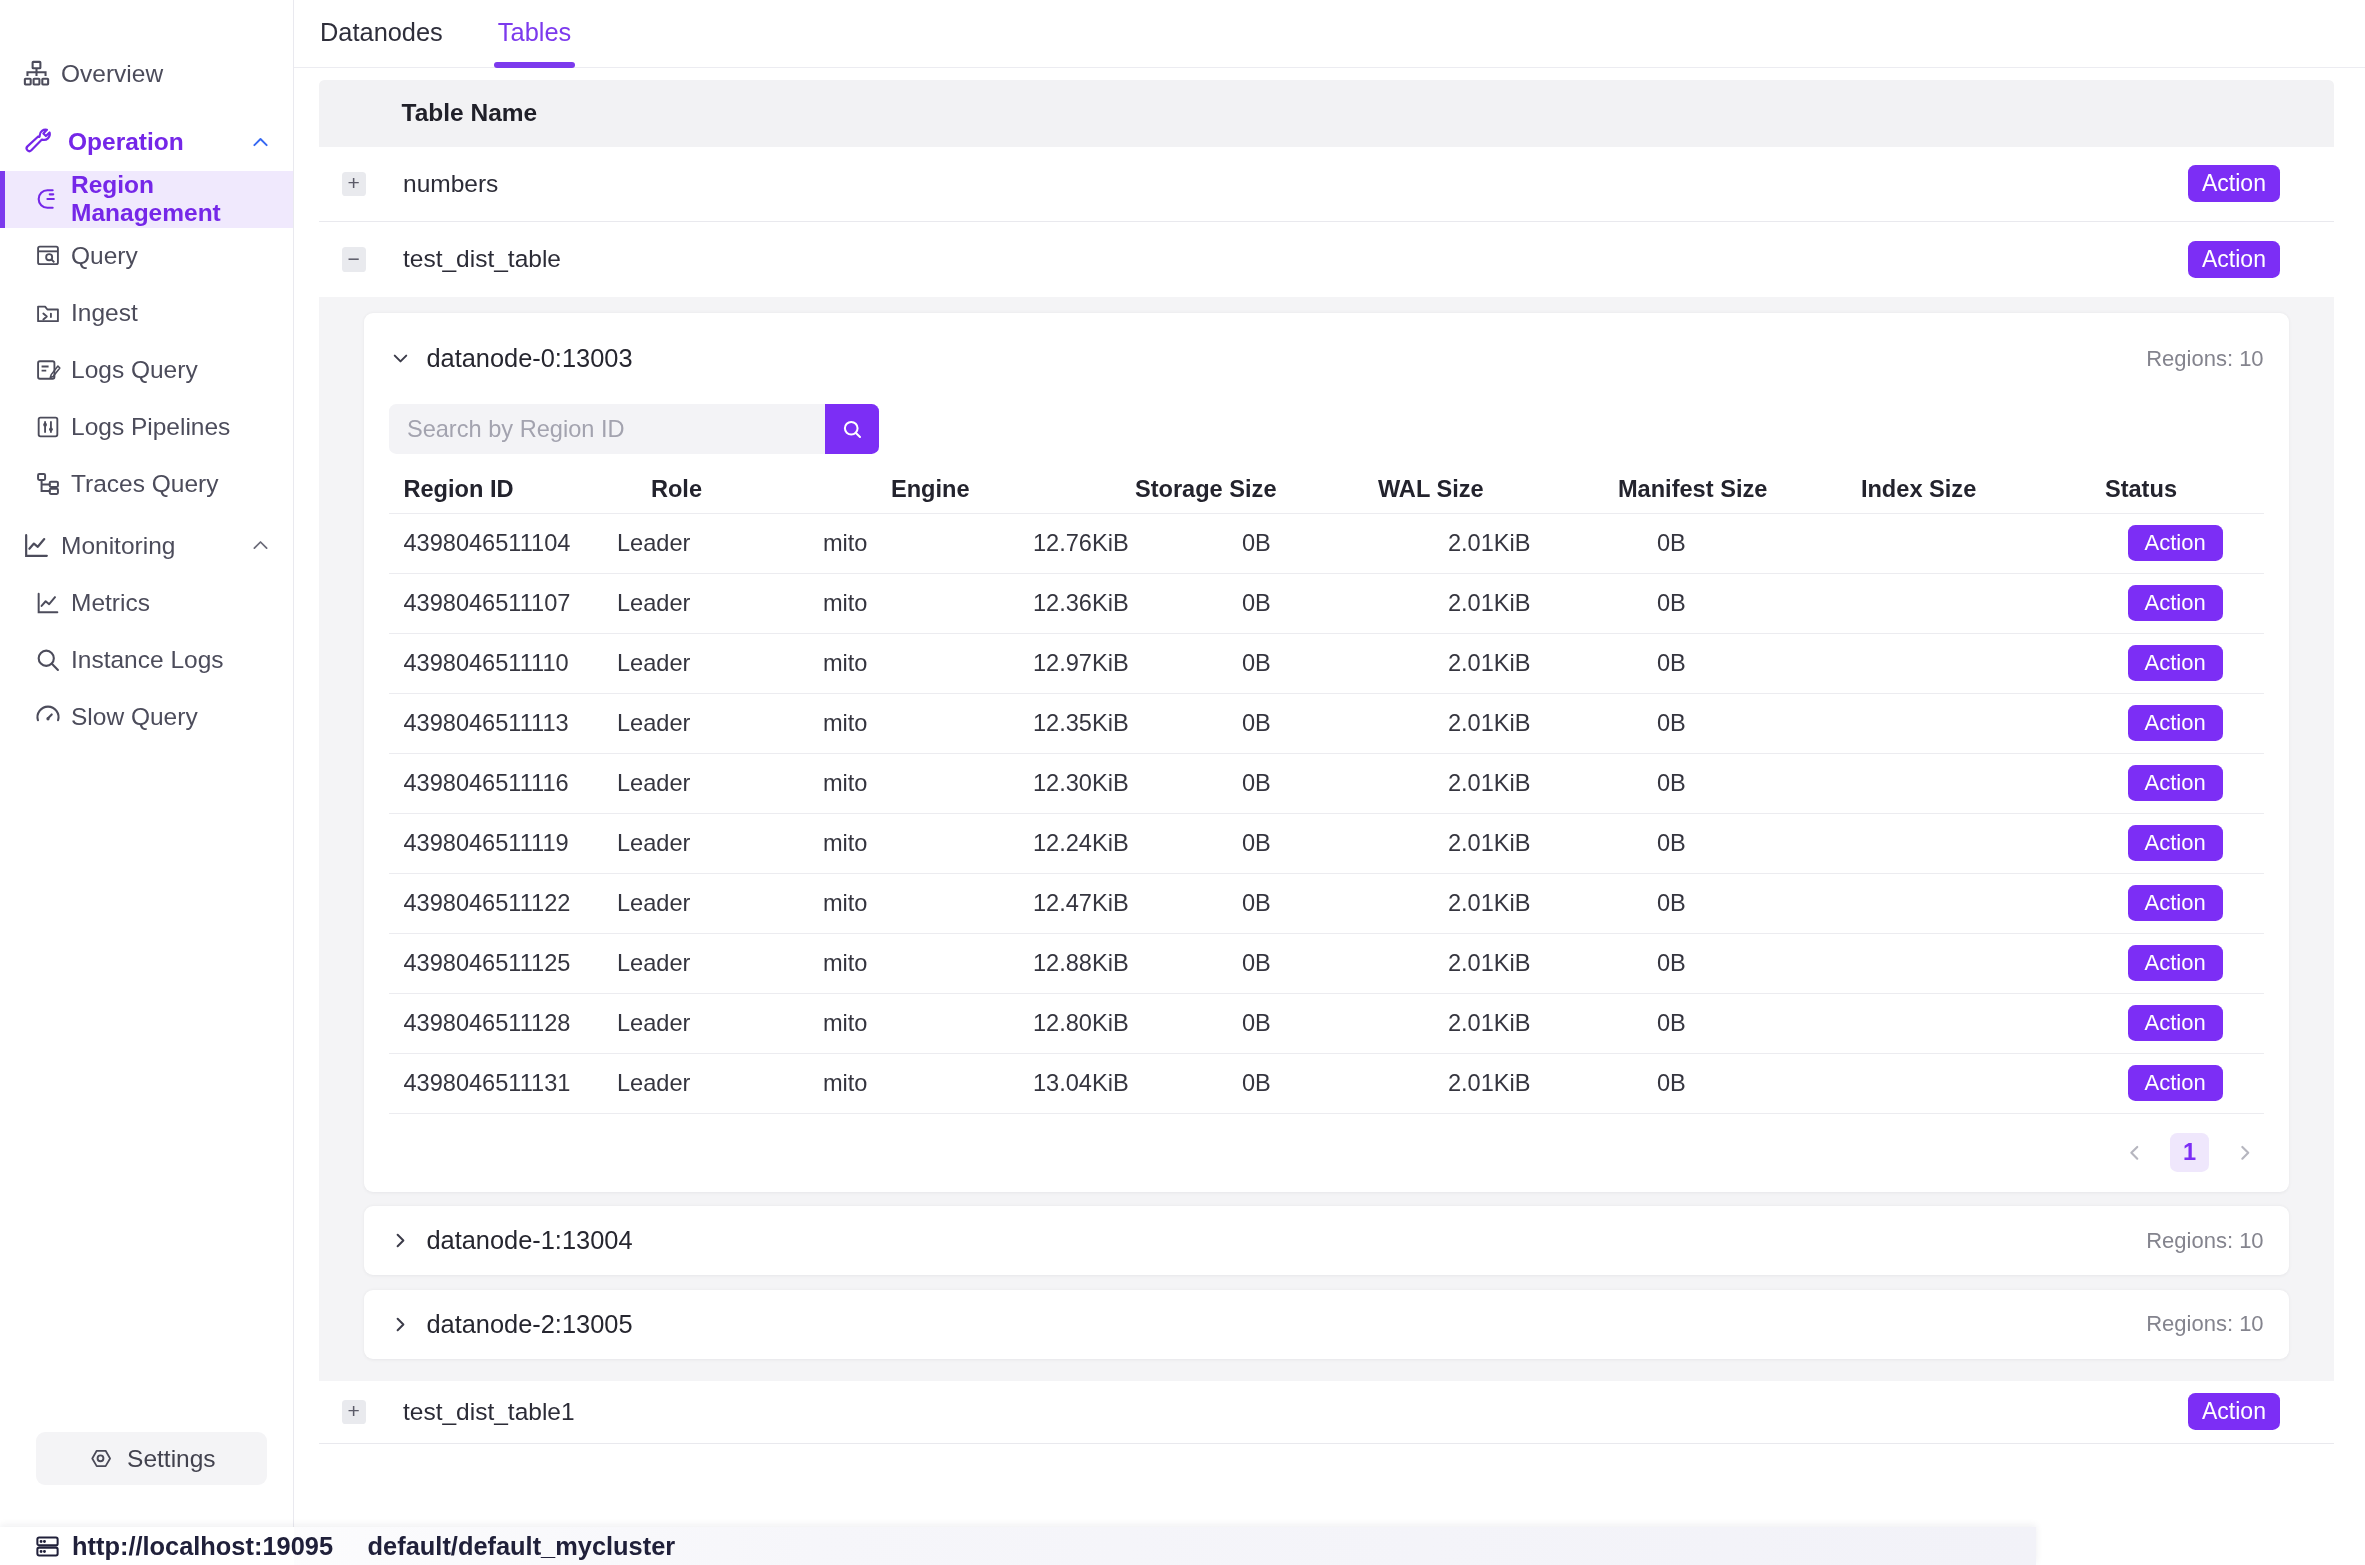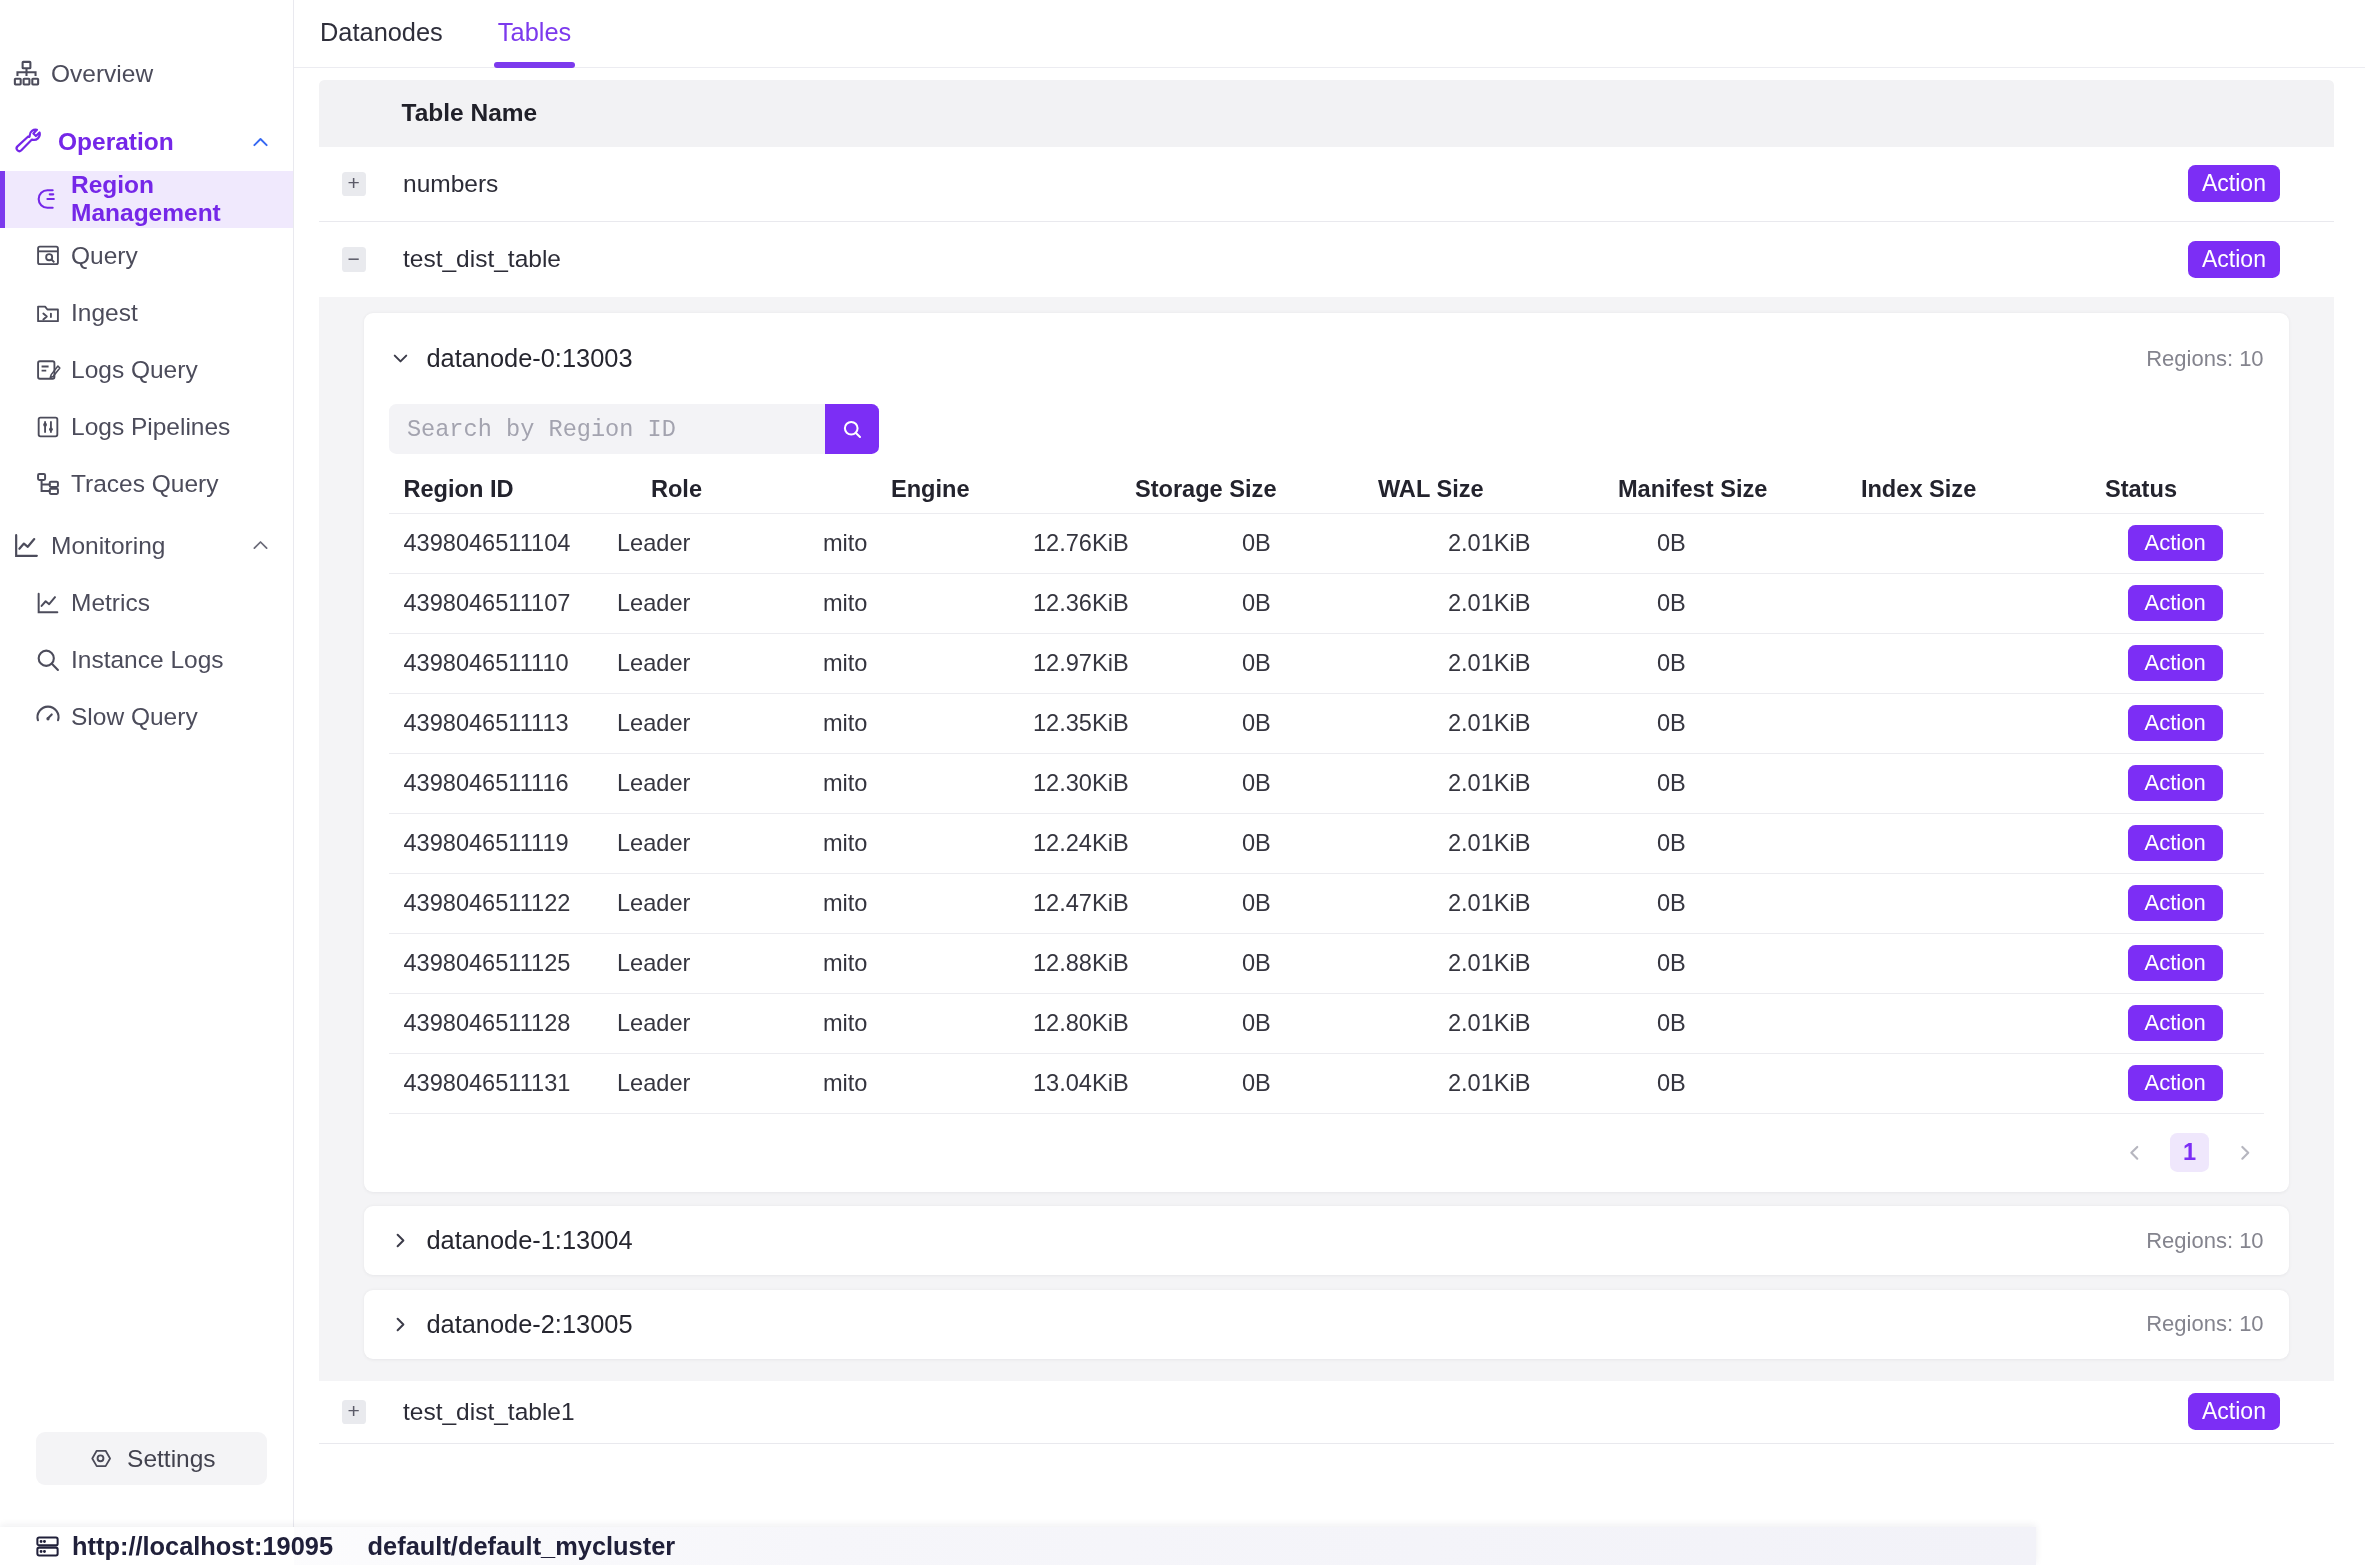--- a/index.html
+++ b/index.html
@@ -9,21 +9,21 @@
     background:#fff; color:#2c2c37; overflow:hidden;
   }
   .app { display:flex; width:2366px; height:1527px; }
 
   
   .sidebar { width:294px; flex:0 0 294px; border-right:0.9px solid #e9e9ef; position:relative; background:#fff; }
   .logo { display:flex; align-items:center; gap:11px; padding:16.3px 0 0 31px; }
   .logo-mark { width:58px; height:58px; }
   .logo-text { font-size:37px; font-weight:800; color:#1d1d22; letter-spacing:-0.9px; }
   .nav { margin-top:45px; display:flex; flex-direction:column; }
-  .nav-item { height:57px; display:flex; align-items:center; gap:9px; padding-left:11px; font-size:24.5px; color:#4c4c5b; cursor:pointer; position:relative; }
+  .nav-item { height:57px; display:flex; align-items:center; gap:9px; padding-left:21px; font-size:24.5px; color:#4c4c5b; cursor:pointer; position:relative; }
   .nav-item svg { width:31px; height:31px; flex:0 0 31px; }
   .nav-item.child { padding-left:34px; }
   .nav-item.child svg { width:28px; height:28px; flex:0 0 28px; }
   .nav-item .grp-chev { margin-left:auto; margin-right:22px; width:21px; height:21px; flex:0 0 21px; color:#6a6a78; }
   .nav-item.accent { color:#7527e8; font-weight:600;gap:16px; }
   .nav-item.accent .grp-chev { color:#3668f2; }
   .nav-item.active { background:#f0e9fd; color:#7527e8; font-weight:600; }
   .nav-item.active::before { content:""; position:absolute; left:0; top:0; width:4.5px; height:100%; background:#7c3aed; }
   .mt13 { margin-top:11.8px; } .mt5 { margin-top:4.5px; }
   .settings-btn { position:absolute; bottom:42px; left:36px; width:231px; height:53px; background:#f4f4f6; border:none; border-radius:9px; display:flex; align-items:center; justify-content:center; gap:12.7px; font-size:24.5px; color:#42424e; font-family:inherit; cursor:pointer; }
@@ -51,21 +51,21 @@
   .tname { margin-left:37px; font-size:24.5px; color:#2c2c37; }
   .action-btn { margin-left:auto; margin-right:54px; width:92px; height:37px; background:#7c2ef5; color:#fff; border:none; border-radius:7.3px; font-size:23px; display:flex; align-items:center; justify-content:center; font-family:inherit; cursor:pointer; }
 
   
   .expanded { background:#f4f4f6; padding:16.3px 45px 22px 45px; }
   .card { background:#fff; border-radius:9px; box-shadow:0 0.9px 3.6px rgba(20,20,40,0.06); }
   .card.open { padding:0 25.4px; }
   .card-head { height:91px; display:flex; align-items:center; gap:14.5px; font-size:25.4px; color:#26262f; font-weight:500; cursor:pointer; }
   .card-head .chev-ico { width:23px; height:23px; color:#3c3c4a; flex:0 0 23px; }
   .regions { margin-left:auto; font-size:22px; color:#84848e; font-weight:400; }
-  .search-row { display:flex; width:490px; height:50px;font-family:Liberation Mono, monospace; }
+  .search-row { display:flex; width:490px; height:50px; }
   .search-input { flex:1; background:#f3f3f6; border:none; border-radius:7.3px 0 0 7.3px; padding:0 18px; font-size:23.6px; color:#33333d; outline:none; font-family:inherit; }
   .search-input::placeholder { color:#a3a3af; }
   .search-btn { width:54px; background:#7c2ef5; border:none; border-radius:0 7.3px 7.3px 0; display:flex; align-items:center; justify-content:center; cursor:pointer; }
   .search-btn svg { width:24.5px; height:24.5px; color:#fff; }
 
   .rgrid { display:grid; grid-template-columns:228px 206px 210px 209px 206px 209px 210px 1fr 136px; align-items:center; }
   .rgrid > :first-child { padding-left:14.5px; }
   .rgrid-head { margin-top:12.7px; height:47px; font-size:23.6px; font-weight:600; color:#23232d; border-bottom:0.9px solid #ececf0;gap:34px; }
   .rgrid-row { height:60px; font-size:23.6px; color:#35353f; border-bottom:0.9px solid #ececf0; }
   .action-cell { display:flex; justify-content:flex-end; padding-right:41px; }

